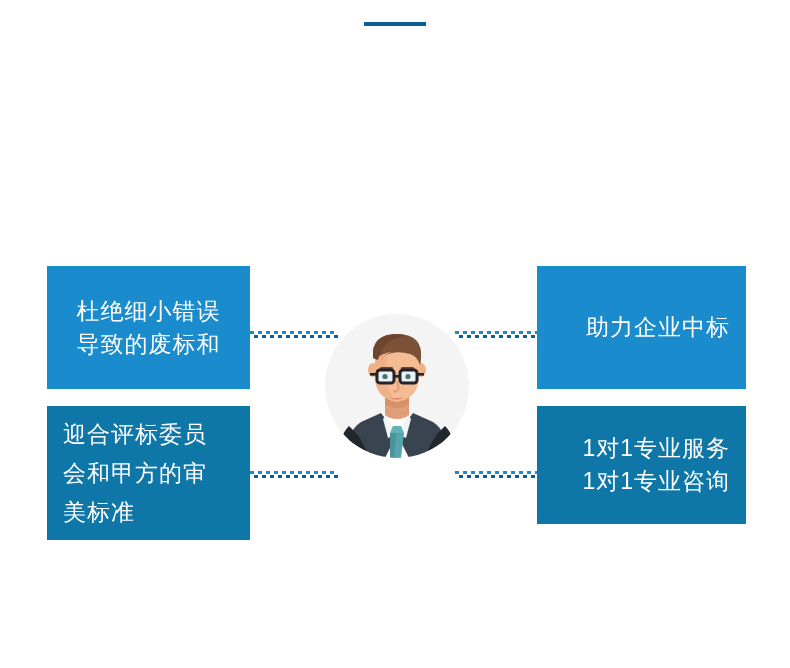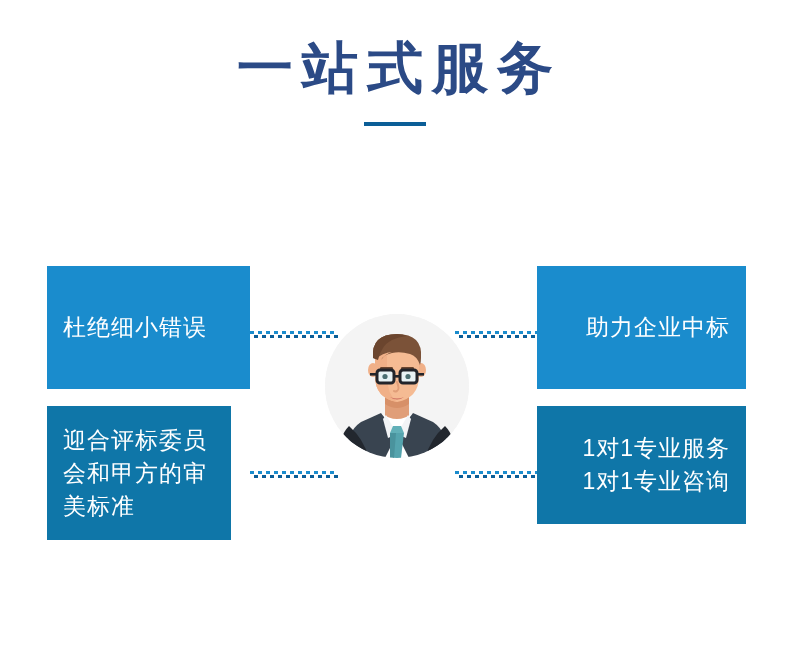--- a/index.html
+++ b/index.html
@@ -82,22 +82,22 @@
     font-size: 23px;
     line-height: 33px;
     letter-spacing: 1px;
     padding: 0 16px;
   }
   .card-line { white-space: nowrap; }
 
   .card--light { background: #1a8ccd; }
   .card--dark  { background: #0f76a8; }
 
-  .card--tl { left: 47px;  top: 20px;  width: 203px; height: 123px; }
-  .card--bl { left: 47px;  top: 160px; width: 184px; height: 134px; }
+  .card--tl { left: 47px;  top: 20px;  width: 203px; height: 123px; align-items: center; }
+  .card--bl { left: 47px;  top: 160px; width: 203px; height: 134px; gap: 6px; }
   .card--tr { left: 537px; top: 20px;  width: 209px; height: 123px; }
   .card--br { left: 537px; top: 160px; width: 209px; height: 118px; }
 
   .card--tr .card-line,
   .card--br .card-line { text-align: right; }
 
   
   .connector {
     position: absolute;
     height: 9px;
@@ -129,28 +129,28 @@
     overflow: hidden;
   }
   .avatar svg { display: block; width: 144px; height: 144px; }
 </style>
 </head>
 <body>
 
 <div class="page">
 
   <div class="header">
-    <h1 class="main-title">一站式服务</h1>
     <div class="title-rule"></div>
   </div>
 
   <div class="stage">
 
     <div class="card card--light card--tl">
       <span class="card-line">杜绝细小错误</span>
+      <span class="card-line">导致的废标和</span>
     </div>
 
     <div class="card card--dark card--bl">
       <span class="card-line">迎合评标委员</span>
       <span class="card-line">会和甲方的审</span>
       <span class="card-line">美标准</span>
     </div>
 
     <div class="card card--light card--tr">
       <span class="card-line">助力企业中标</span>

